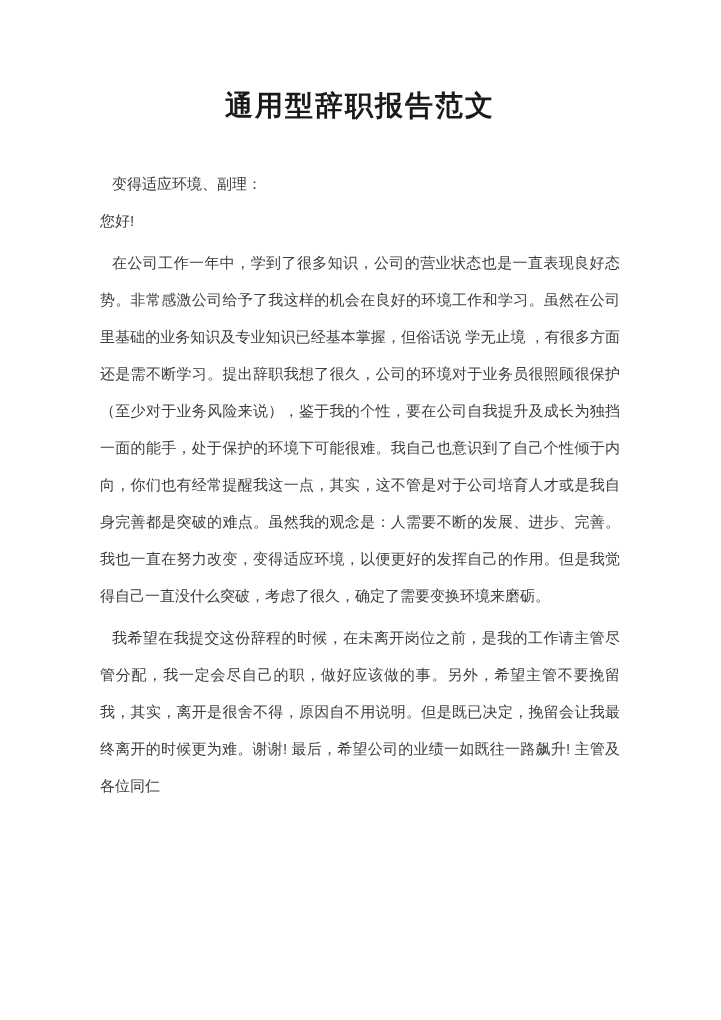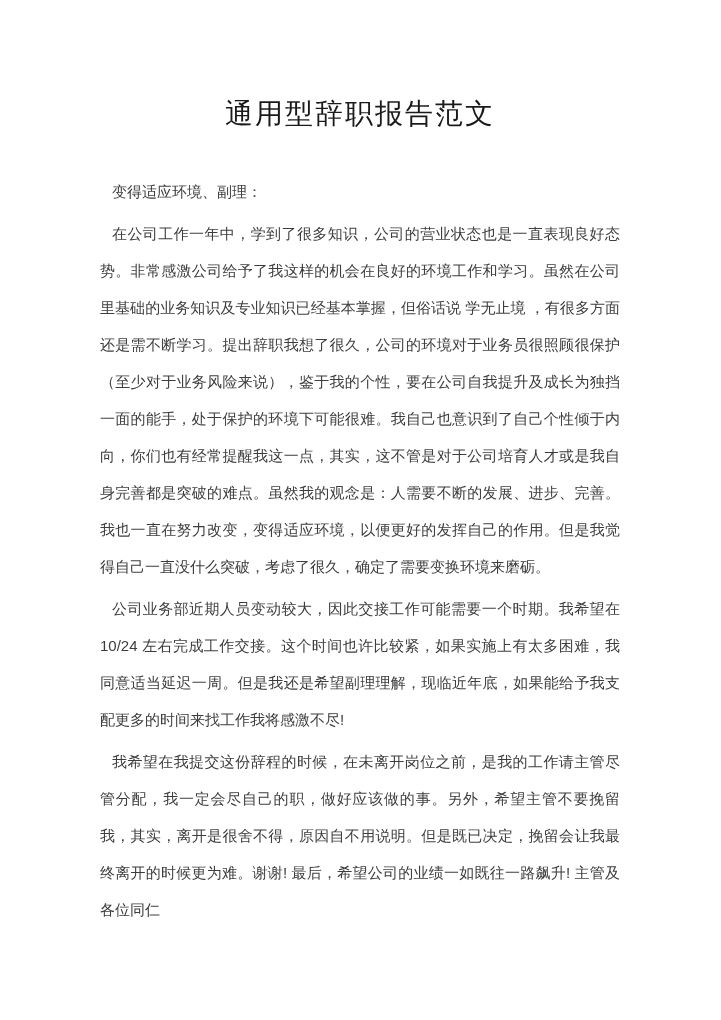--- a/index.html
+++ b/index.html
@@ -20,24 +20,24 @@
   .page {
     position: relative;
     width: 721px;
     height: 1020px;
     background: var(--background);
     overflow: hidden;
     box-sizing: border-box;
     padding: 0 101px 0 100px;
   }
   .doc-title {
-    margin: 12px;
+    margin: 4px;
     padding-top: 84px;
     font-family: "Liberation Serif", "DejaVu Serif", serif;
-    font-weight: normal;
+    font-weight: bold;
     font-size: 28px;
     line-height: 36px;
     letter-spacing: 2px;
     text-align: center;
     color: var(--title-text);
   }
   .body-text {
     font-size: 15px;
     line-height: 37px;
     color: var(--body-text);
@@ -56,19 +56,19 @@
   }
 </style>
 </head>
 <body>
 
 <div class="page">
   <h1 class="doc-title">通用型辞职报告范文</h1>
 
   <p class="body-text salutation">变得适应环境、副理：</p>
 
+  <p class="body-text greeting">您好!</p>
 
   <p class="body-text para">在公司工作一年中，学到了很多知识，公司的营业状态也是一直表现良好态势。非常感激公司给予了我这样的机会在良好的环境工作和学习。虽然在公司里基础的业务知识及专业知识已经基本掌握，但俗话说 学无止境 ，有很多方面还是需不断学习。提出辞职我想了很久，公司的环境对于业务员很照顾很保护（至少对于业务风险来说），鉴于我的个性，要在公司自我提升及成长为独挡一面的能手，处于保护的环境下可能很难。我自己也意识到了自己个性倾于内向，你们也有经常提醒我这一点，其实，这不管是对于公司培育人才或是我自身完善都是突破的难点。虽然我的观念是：人需要不断的发展、进步、完善。我也一直在努力改变，变得适应环境，以便更好的发挥自己的作用。但是我觉得自己一直没什么突破，考虑了很久，确定了需要变换环境来磨砺。</p>
 
-  <p class="body-text para">公司业务部近期人员变动较大，因此交接工作可能需要一个时期。我希望在10/24 左右完成工作交接。这个时间也许比较紧，如果实施上有太多困难，我同意适当延迟一周。但是我还是希望副理理解，现临近年底，如果能给予我支配更多的时间来找工作我将感激不尽!</p>
 
   <p class="body-text para">我希望在我提交这份辞程的时候，在未离开岗位之前，是我的工作请主管尽管分配，我一定会尽自己的职，做好应该做的事。另外，希望主管不要挽留我，其实，离开是很舍不得，原因自不用说明。但是既已决定，挽留会让我最终离开的时候更为难。谢谢! 最后，希望公司的业绩一如既往一路飙升! 主管及各位同仁</p>
 </div>
 
 </body></html>

